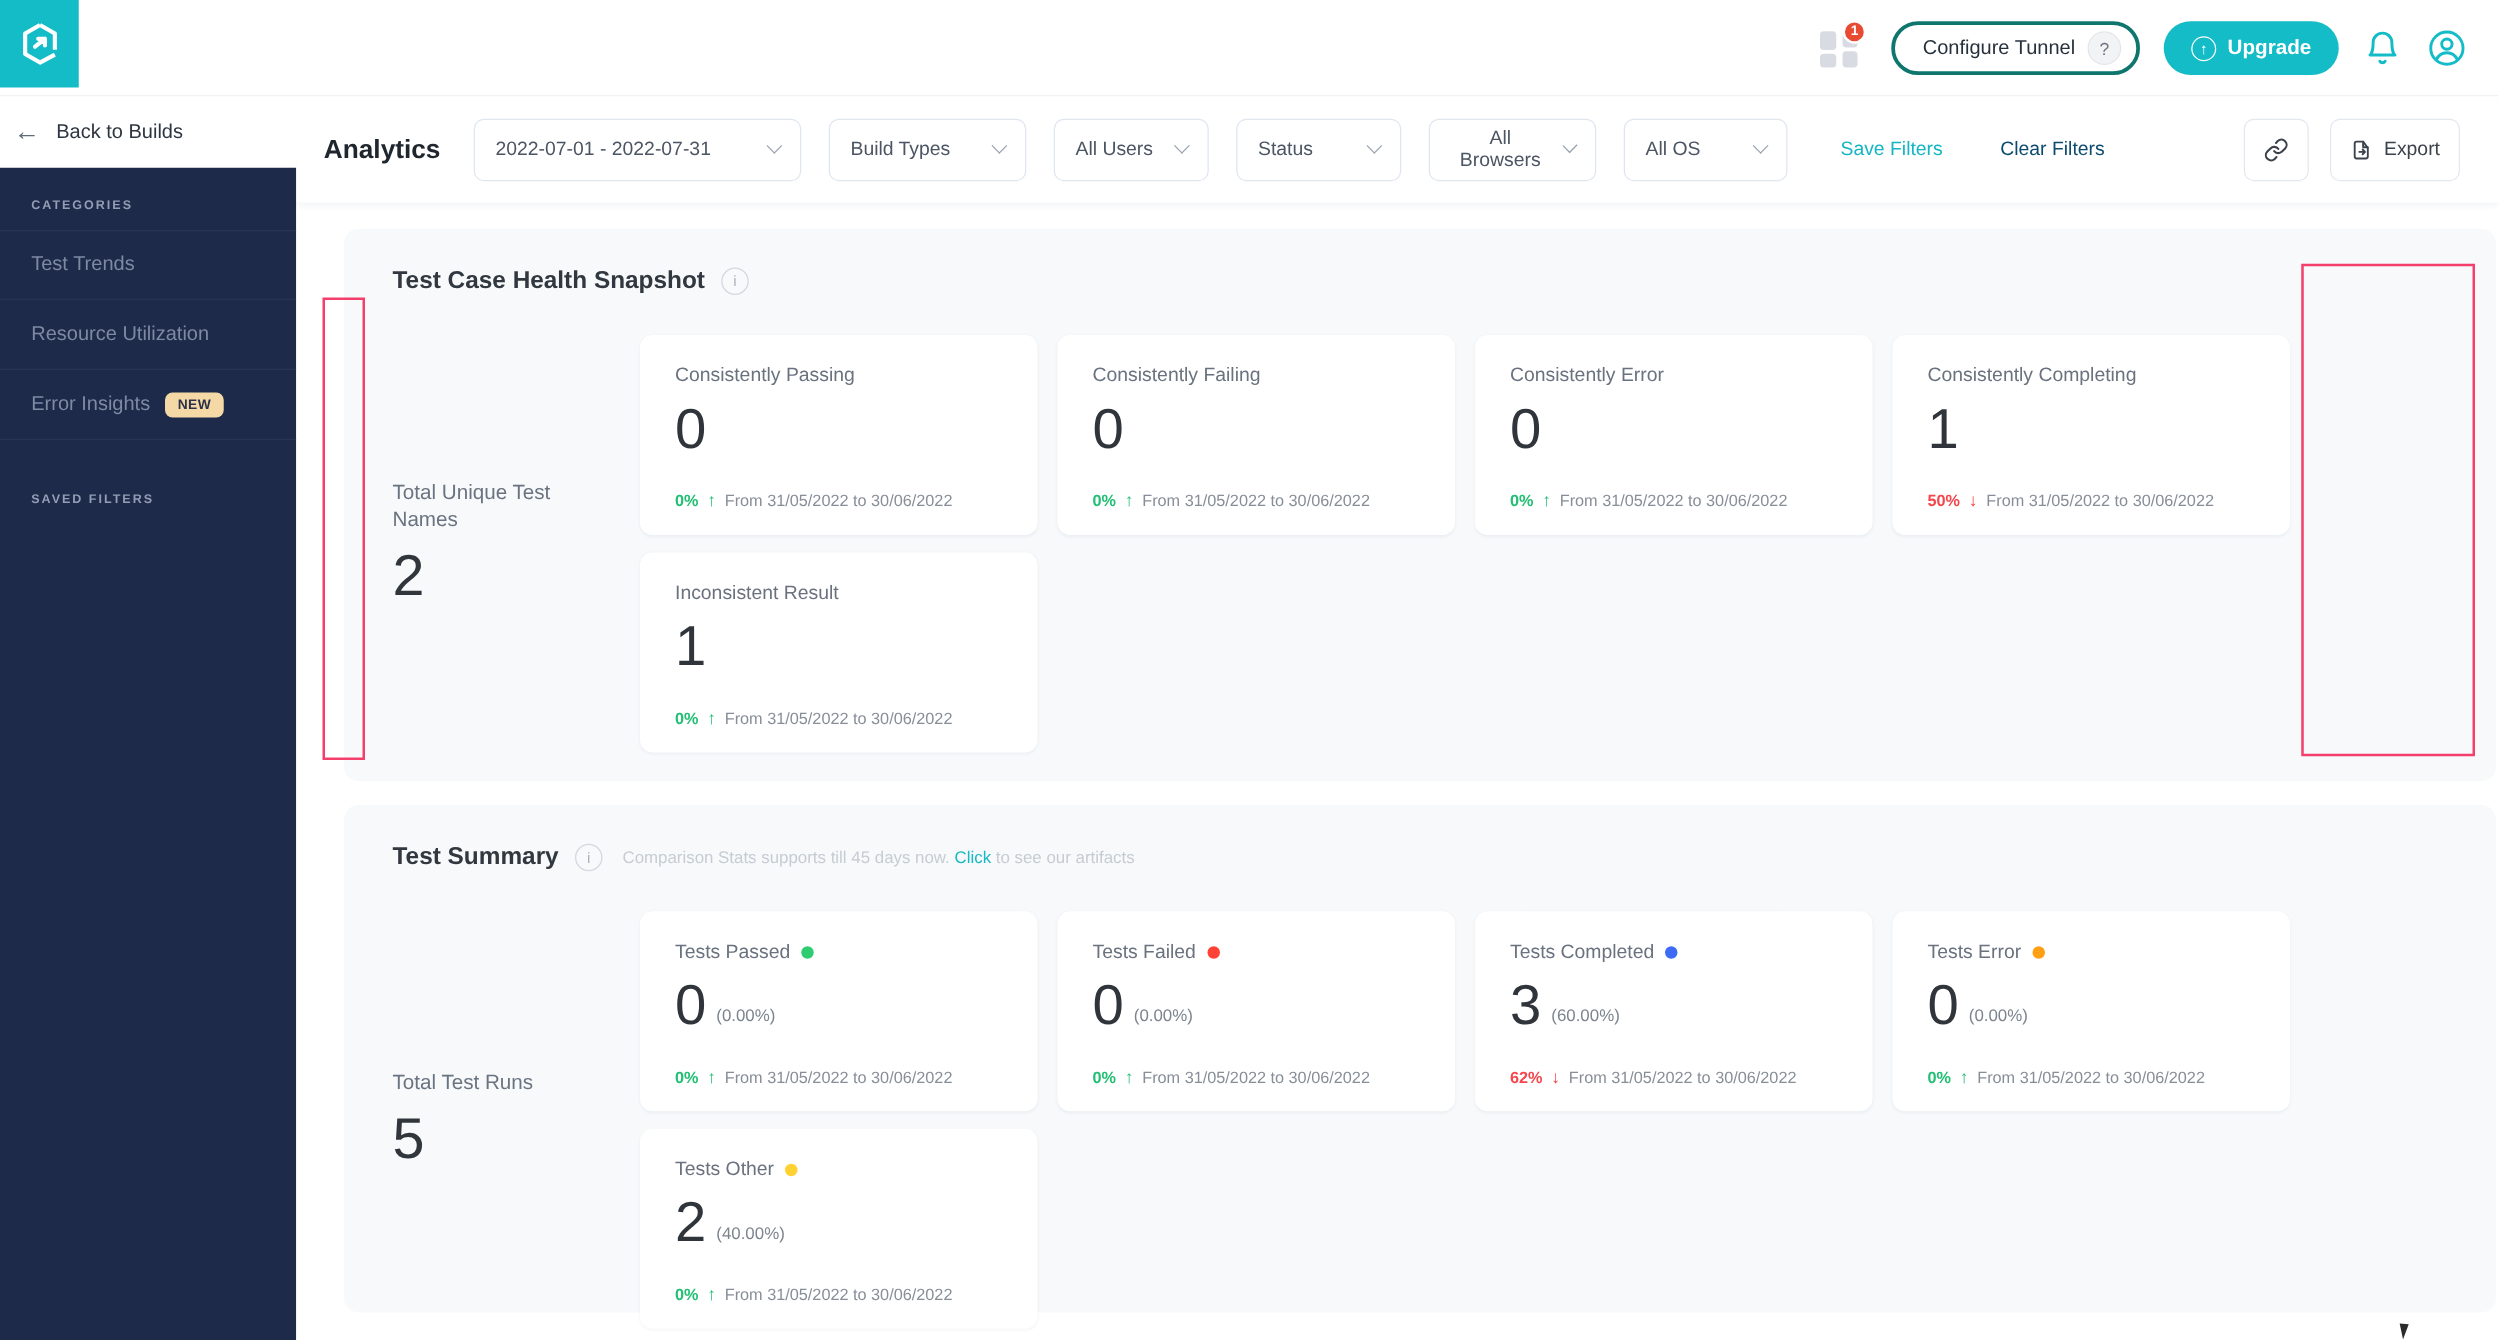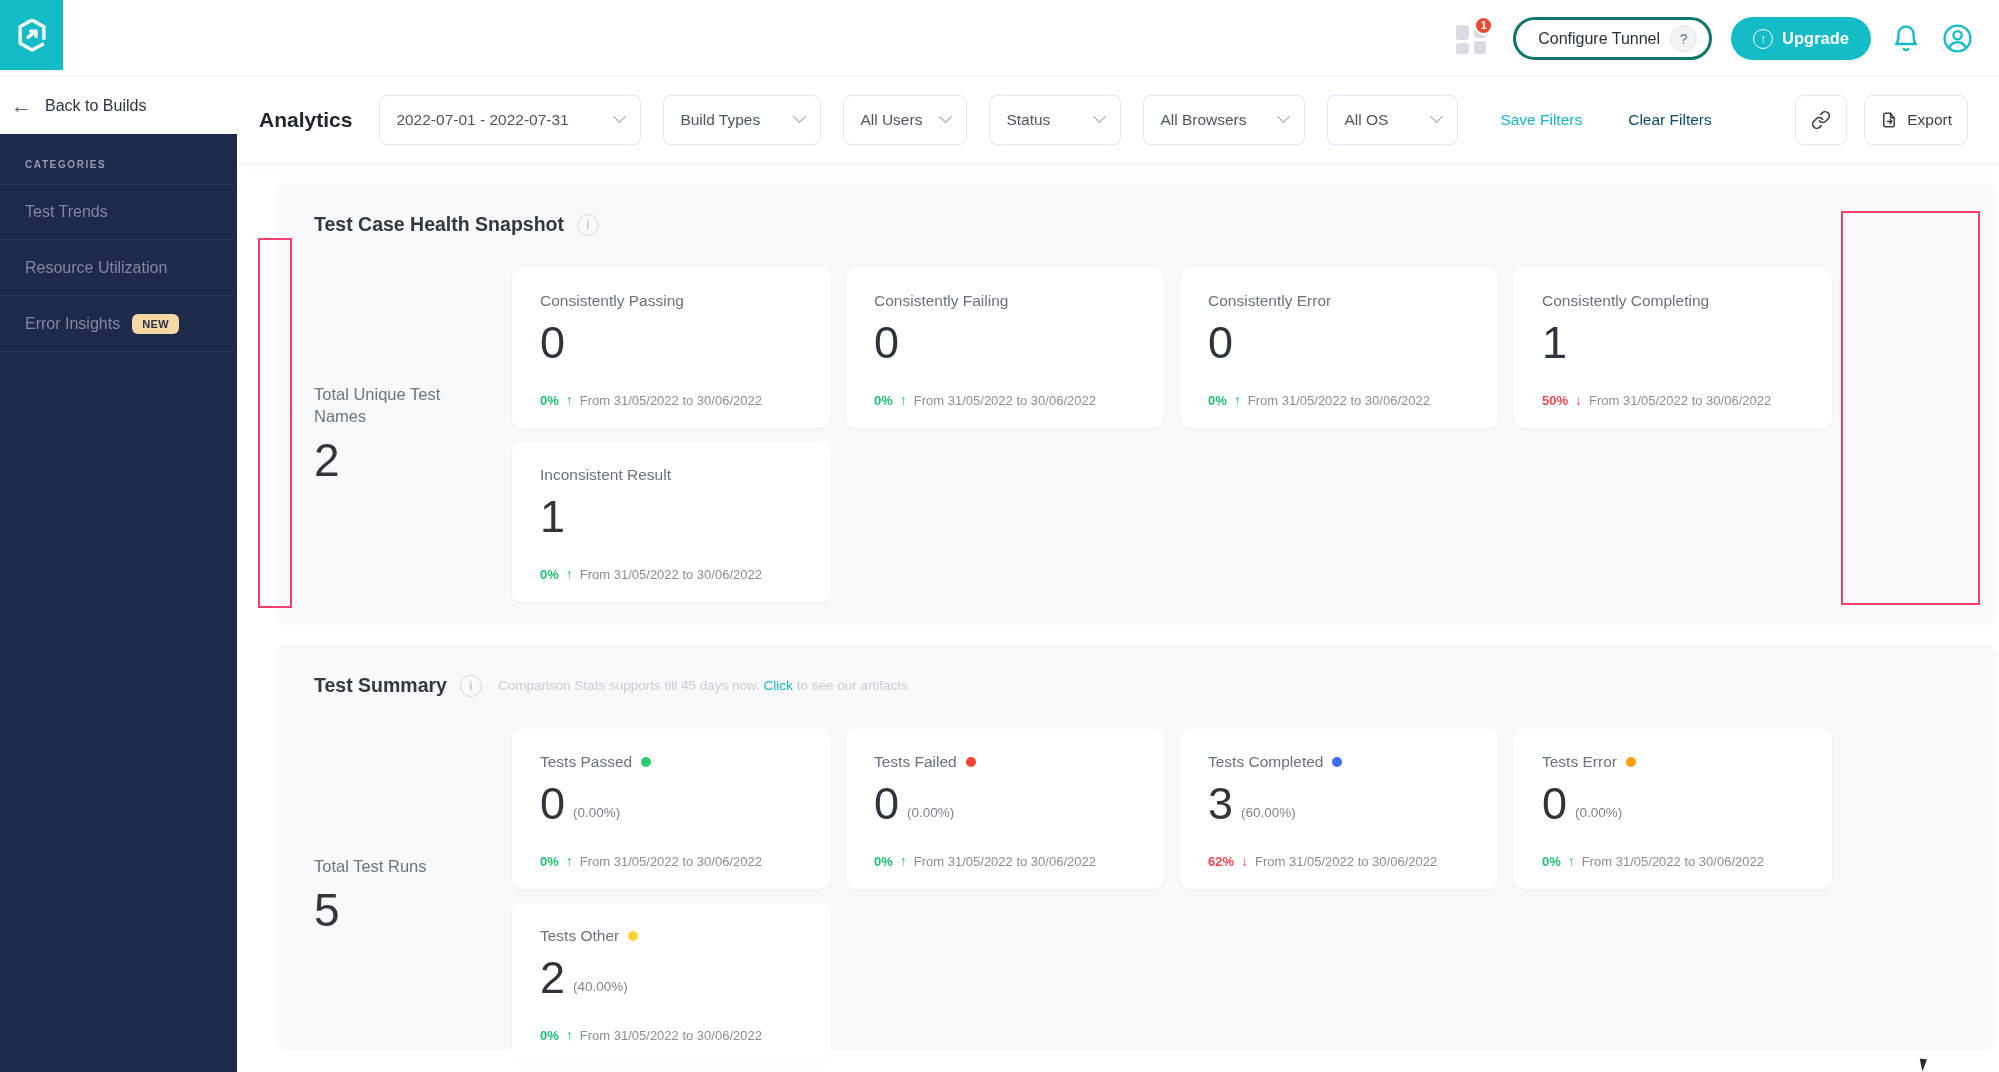--- a/index.html
+++ b/index.html
@@ -55,21 +55,21 @@
   
   .filterbar { position:absolute; left:237px; top:77px; width:1762px; height:85px; background:#fff;
     display:flex; align-items:center; padding-left:22px; box-shadow:0 3px 6px rgba(23,43,77,0.06);
     z-index:3; }
   .page-title { font-size:21px; font-weight:bold; color:#20262e; margin-right:27px; }
   .dropdowns { display:flex; align-items:center; gap:22px; }
   .dropdown { height:50px; background:#fff; border:1px solid #dfe6f0; border-radius:8px;
     display:flex; align-items:center; justify-content:space-between; padding:0 16px;
     font-family:inherit; font-size:15.5px; color:#4b5563; cursor:pointer; }
   .dd-0 { width:262px; } .dd-1 { width:158px; } .dd-2 { width:124px; }
-  .dd-3 { width:132px; } .dd-4 { width:162px; } .dd-5 { width:131px; }
+  .dd-3 { width:132px; } .dd-4 { width:134px; } .dd-5 { width:131px; }
   .chev { width:9px; height:9px; border-right:1.6px solid #98a1b0; border-bottom:1.6px solid #98a1b0;
     transform:rotate(45deg) translate(-2px,-2px); margin-left:12px; }
   .save-filters { color:#14B5C4; font-size:15.5px; font-weight:500; margin-left:42px; cursor:pointer; }
   .clear-filters { color:#0c4a6e; font-size:15.5px; margin-left:46px; cursor:pointer; }
   .fspacer { flex:1; }
   .icon-btn { width:52px; height:50px; border:1px solid #e3e8ef; border-radius:8px; background:#fff;
     display:flex; align-items:center; justify-content:center; cursor:pointer; margin-right:17px; }
   .export-btn { height:50px; border:1px solid #e3e8ef; border-radius:8px; background:#fff;
     display:flex; align-items:center; justify-content:center; gap:9px; padding:0 15px;
     font-family:inherit; font-size:15.5px; color:#3a424c; cursor:pointer; margin-right:31px; }
@@ -169,20 +169,21 @@
           <span class="side-label">Test Trends</span>
         </div>
         <div class="side-item">
           <span class="side-label">Resource Utilization</span>
         </div>
         <div class="side-item">
           <span class="side-label">Error Insights</span>
           <span class="new-badge">NEW</span>
         </div>
       </nav>
+    <div class="side-section saved">SAVED FILTERS</div>
   </aside>
 
   <div class="filterbar">
     <h1 class="page-title">Analytics</h1>
     <div class="dropdowns">
         <button class="dropdown dd-0">
           <span>2022-07-01 - 2022-07-31</span>
           <span class="chev"></span>
         </button>
         <button class="dropdown dd-1">

